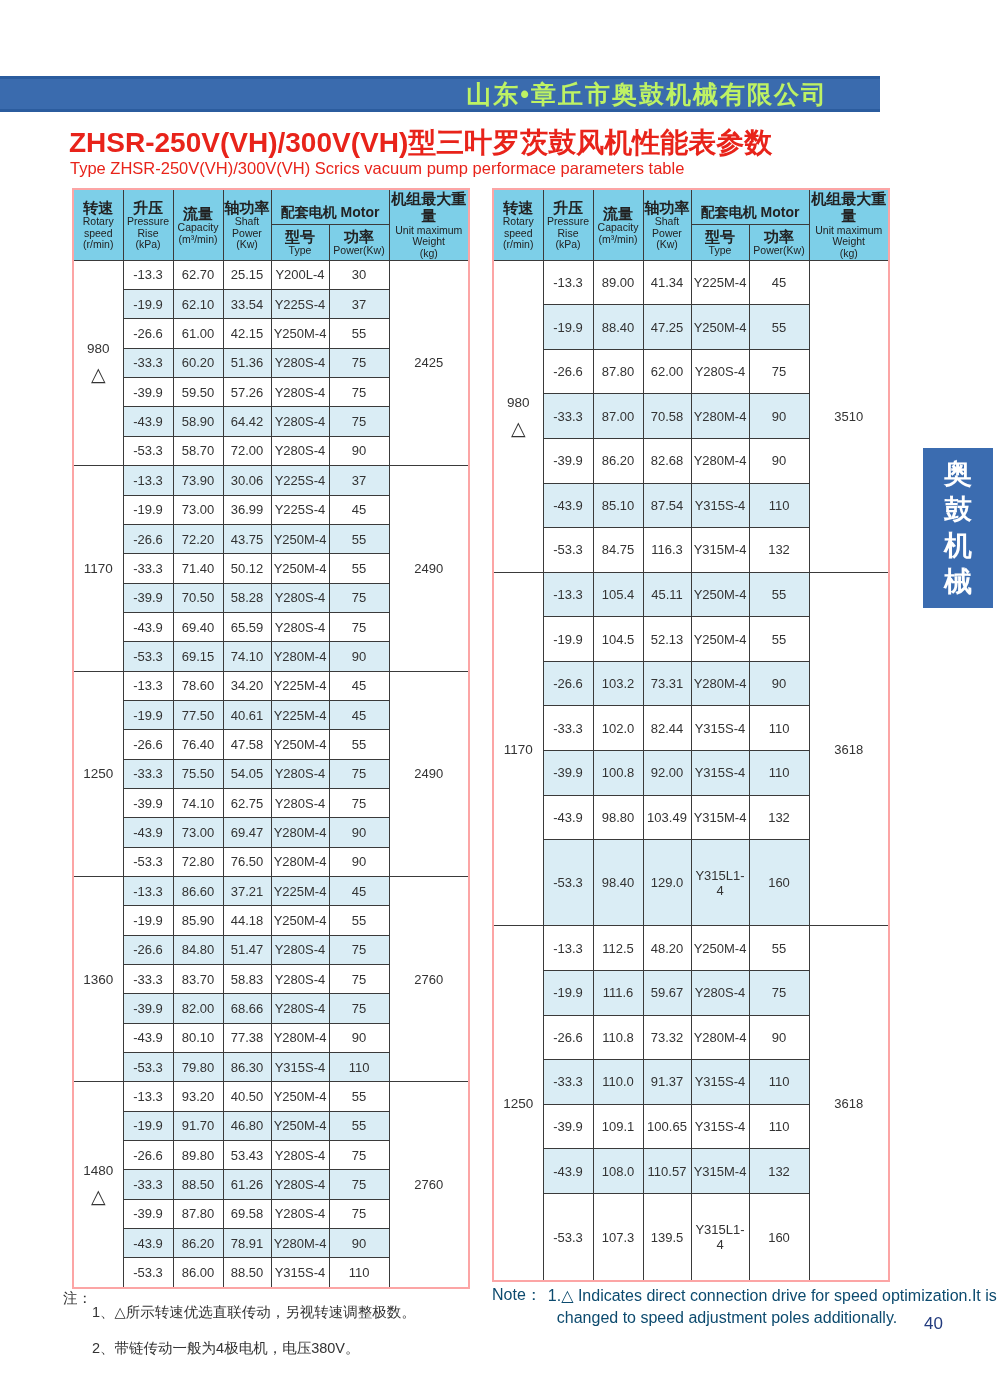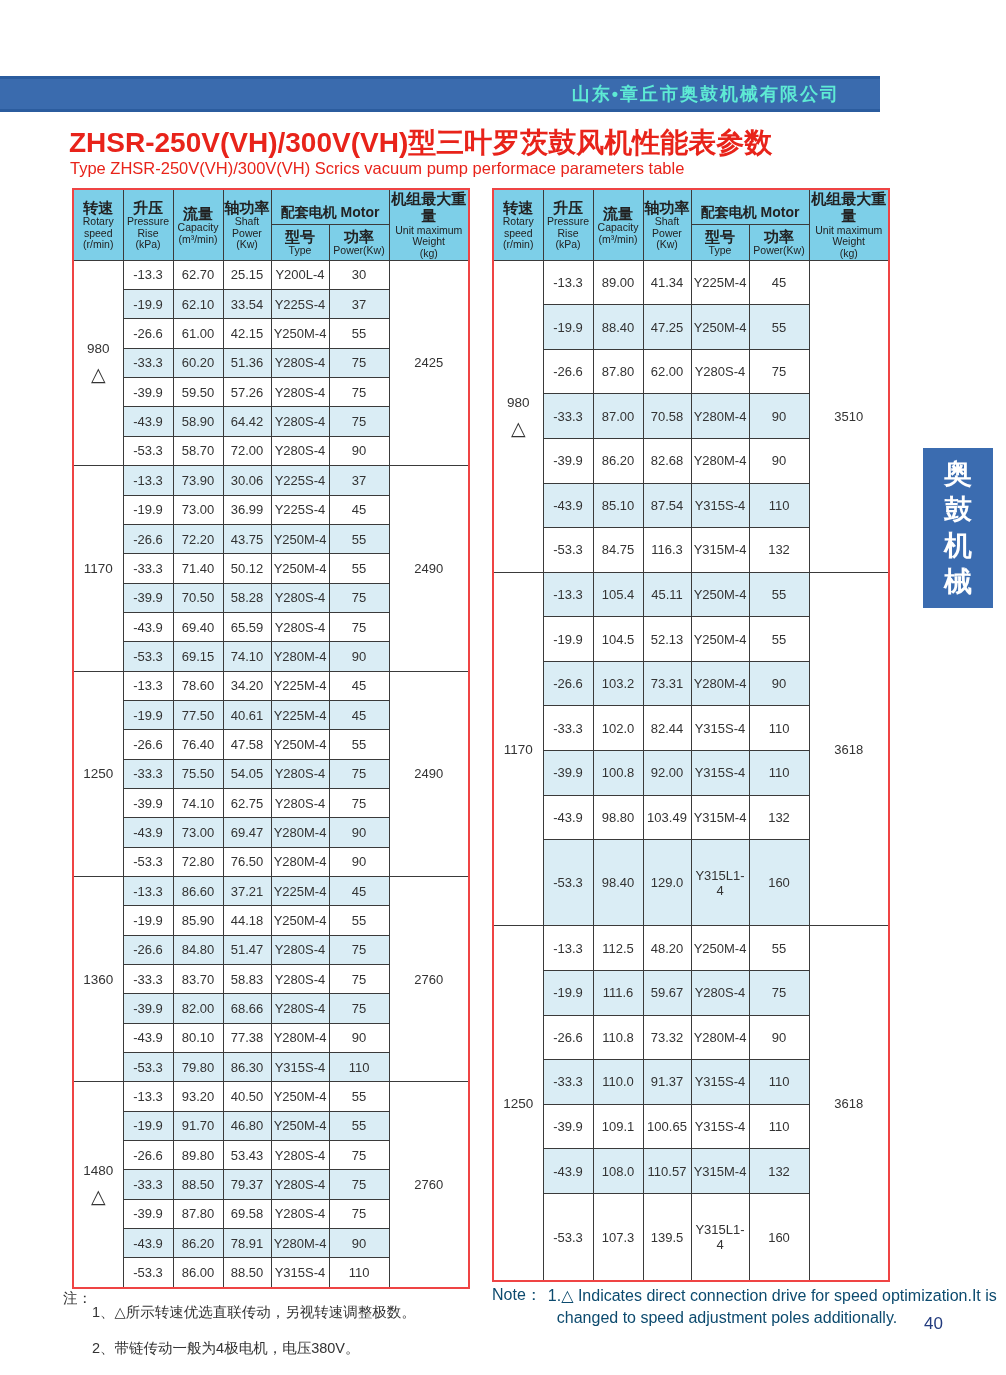--- a/index.html
+++ b/index.html
@@ -6,38 +6,38 @@
   body{font-family:"Liberation Sans","DejaVu Sans",sans-serif;}
   .page{position:relative;width:1006px;height:1375px;background:#ffffff;overflow:hidden;}
 
   
   .company-bar{
     position:absolute;left:0;top:76px;width:880px;height:30px;
     background:var(--bar-blue,#3A6BAE);
     border-top:3px solid #2B5C9E;border-bottom:3px solid #2B5C9E;
     display:flex;align-items:center;justify-content:flex-end;
   }
-  .company-bar span{color:#5eead4;font-size:18px;font-weight:bold;letter-spacing:2px;padding-right:40px;}
+  .company-bar span{color:#bef264;font-size:25px;font-weight:bold;letter-spacing:2px;padding-right:52px;}
 
   
   .logo{position:absolute;left:872px;top:26px;width:132px;text-align:left;color:var(--red,#E8231A);}
   .logo-cn-row{position:relative;line-height:1;}
   .logo-cn{font-size:42px;font-weight:bold;letter-spacing:1px;}
   .logo-reg{font-size:15px;font-weight:bold;position:relative;top:-24px;left:2px;}
   .logo-en{font-size:27px;font-weight:bold;letter-spacing:2px;margin-top:2px;}
 
   
   .title-cn{position:absolute;left:69px;top:124px;color:var(--red,#E8231A);font-size:28px;font-weight:bold;white-space:nowrap;}
   .title-en{position:absolute;left:70px;top:159px;color:var(--red,#E8231A);font-size:16.5px;white-space:nowrap;}
 
   
   .tbl-wrap{position:absolute;top:188px;}
   .tbl-left{left:72px;}
   .tbl-right{left:492px;}
-  table.ptable{border-collapse:collapse;table-layout:fixed;width:396px;border:2px solid #ef4444;}
+  table.ptable{border-collapse:collapse;table-layout:fixed;width:396px;border:2px solid #fca5a5;}
   table.t0{height:1097px;}
   table.t1{height:1090px;}
   .ptable th,.ptable td{border:1px solid #3a3a3a;text-align:center;vertical-align:middle;padding:0 1px;overflow:hidden;}
   .ptable thead tr.h1{height:33px;}
   .ptable thead tr.h2{height:34px;}
   .ptable th{background:var(--header-cyan,#7DCFE8);font-weight:normal;color:#222;}
   .hcn{font-size:15px;font-weight:bold;line-height:1.15;}
   .hen{font-size:10.5px;line-height:1.12;white-space:pre-line;}
   .hgroup{font-size:14px;font-weight:bold;margin-top:12px;}
   .ptable td{font-size:13px;color:#333;background:#fff;}
@@ -368,21 +368,21 @@
           <tr>
             <td>-26.6</td>
             <td>89.80</td>
             <td>53.43</td>
             <td>Y280S-4</td>
             <td>75</td>
           </tr>
           <tr>
             <td class="alt">-33.3</td>
             <td class="alt">88.50</td>
-            <td class="alt">79.37</td>
+            <td class="alt">61.26</td>
             <td class="alt">Y280S-4</td>
             <td class="alt">75</td>
           </tr>
           <tr>
             <td>-39.9</td>
             <td>87.80</td>
             <td>69.58</td>
             <td>Y280S-4</td>
             <td>75</td>
           </tr>

